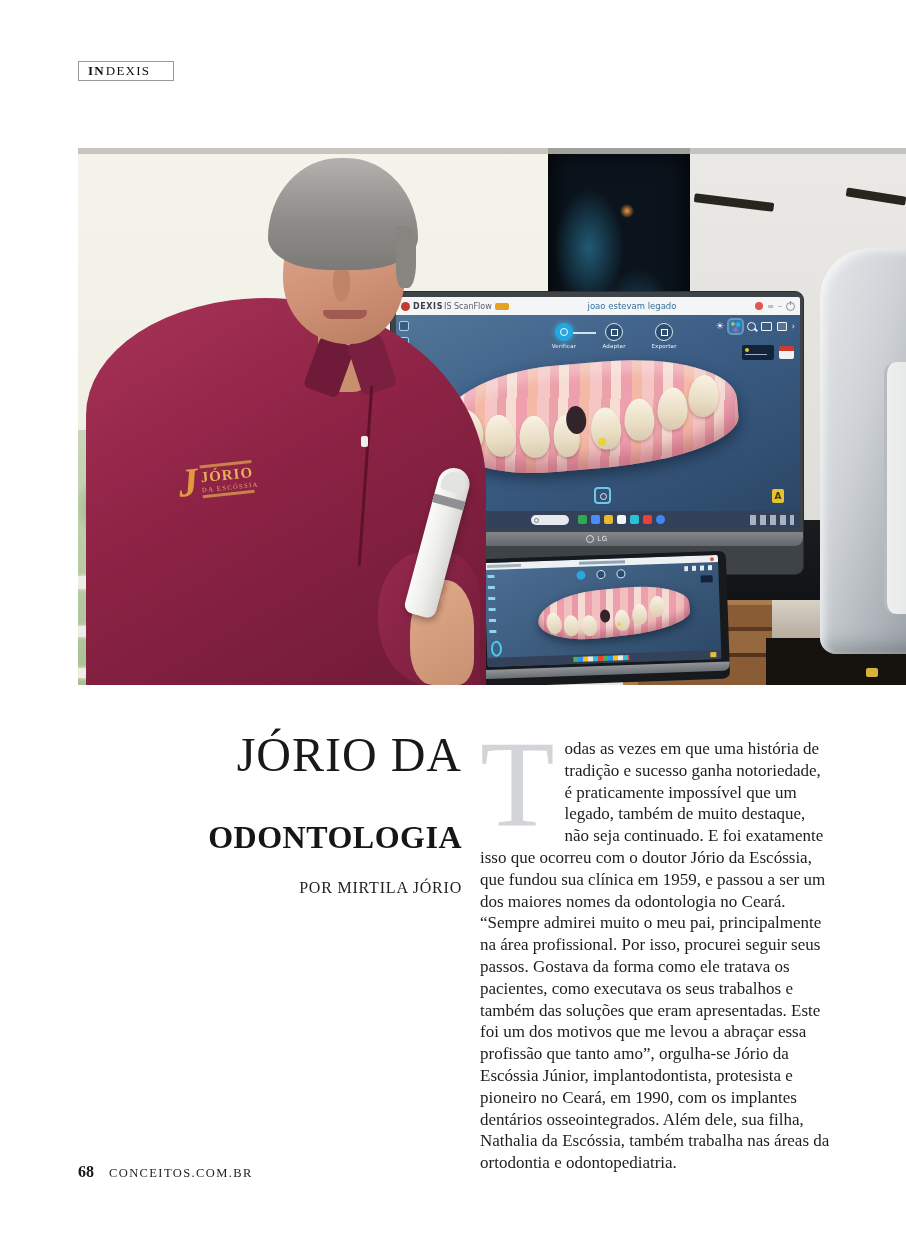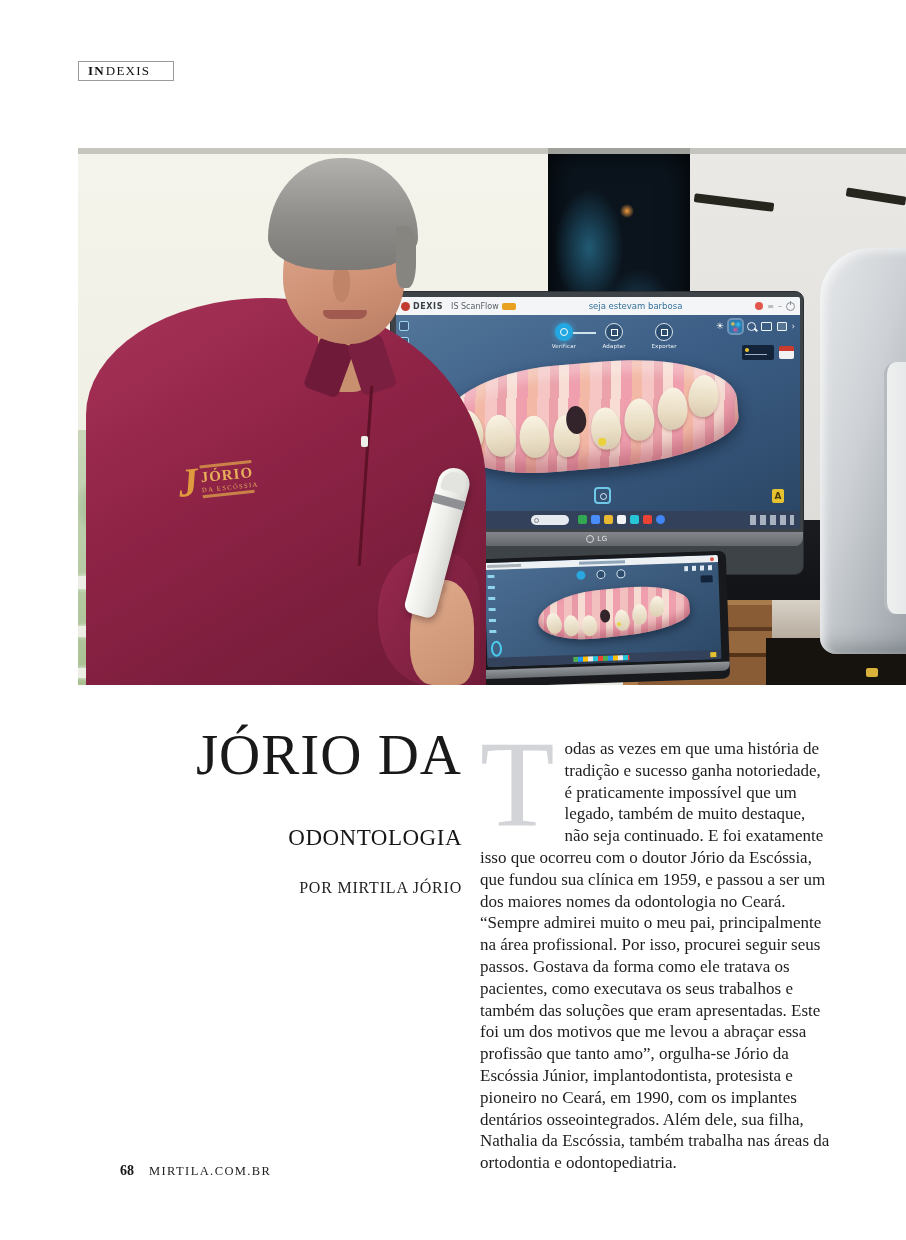--- a/index.html
+++ b/index.html
@@ -57,21 +57,21 @@
   .under-monitor{position:absolute;left:330px;top:396px;width:280px;height:82px;background:#1d1a17;}
 
   
   .monitor{position:absolute;left:312px;top:143px;width:414px;height:284px;box-sizing:border-box;
     background:#3e4347;border:1px solid #2b2f33;border-radius:9px;padding:5px 5px 0;}
   .screen{position:relative;width:404px;height:232px;overflow:hidden;background:#3c5e86;border-radius:2px;}
   .titlebar{position:relative;height:18px;background:#f3f5f7;display:flex;align-items:center;padding:0 5px;box-sizing:border-box;
     font-family:"DejaVu Sans",sans-serif;}
   .tb-dot{width:9px;height:9px;border-radius:50%;background:#c23b2e;margin-right:3px;flex:0 0 auto;}
   .tb-brand{font-size:8px;font-weight:bold;color:#3a3f44;letter-spacing:.6px;}
-  .tb-app{font-size:8px;color:#5a6067;margin-left:8px;text-align:right;}
+  .tb-app{font-size:8px;color:#5a6067;margin-left:1px;text-align:right;}
   .tb-badge{width:14px;height:7px;background:#e8a020;border-radius:2px;margin-left:3px;flex:0 0 auto;}
   .tb-patient{flex:1;text-align:center;font-size:8.5px;color:#35719c;}
   .tb-right{display:flex;align-items:center;gap:4px;color:#8a9097;font-size:8px;}
   .tb-circ{width:8px;height:8px;border-radius:50%;background:#e2574c;}
   .tb-pwr{width:7px;height:7px;border:1px solid #8a9097;border-radius:50%;position:relative;}
   .tb-pwr::after{content:"";position:absolute;left:2.5px;top:-2px;width:1px;height:4px;background:#8a9097;}
   .workspace{position:relative;height:196px;background:linear-gradient(155deg,#527599 0%,#3c5e86 45%,#2b4766 100%);overflow:hidden;}
   .rail-icons{position:absolute;left:3px;top:6px;width:14px;display:flex;flex-direction:column;gap:6px;}
   .ri{width:10px;height:10px;border:1px solid #9fd4ea;border-radius:2px;box-sizing:border-box;background:rgba(20,50,80,.35);}
   .gauge{position:absolute;left:4px;top:156px;width:20px;height:32px;border:3px solid #49c9ec;border-radius:50%;box-sizing:border-box;}
@@ -195,27 +195,27 @@
   .fg1{left:340px;top:440px;transform:rotate(-24deg);}
   .fg2{left:336px;top:456px;transform:rotate(-14deg);}
   .scanner{position:absolute;left:344px;top:318px;width:32px;height:152px;transform:rotate(15deg);
     background:linear-gradient(90deg,#fbfbf9 0%,#ececE8 55%,#d6d6d2 100%);border-radius:16px 16px 9px 9px;
     box-shadow:2px 3px 6px rgba(40,20,25,.35);}
   .scan-ring{position:absolute;left:0;top:30px;width:32px;height:9px;background:#8e9094;}
   .scan-tip{position:absolute;left:4px;top:4px;width:24px;height:20px;background:#e3e3df;border-radius:12px 12px 4px 4px;}
 
   
   .title-block{position:absolute;left:58px;top:712px;width:404px;text-align:right;}
-  .title-line{font-size:57px;line-height:86px;font-weight:400;letter-spacing:1px;color:#191919;white-space:nowrap;}
-  .subtitle{margin-top:24px;font-weight:normal;font-size:23px;line-height:31px;letter-spacing:.5px;color:#161616;}
+  .title-line{font-size:48px;line-height:86px;font-weight:400;letter-spacing:1px;color:#191919;white-space:nowrap;}
+  .subtitle{margin-top:24px;font-weight:bold;font-size:32px;line-height:31px;letter-spacing:.5px;color:#161616;}
   .byline{margin-top:26px;font-size:16px;letter-spacing:.8px;color:#222;}
   .body-col{position:absolute;left:480px;top:738px;width:352px;font-size:17px;line-height:21.8px;color:#1d1d1d;text-align:left;}
   .dropcap{float:left;font-size:122px;line-height:88px;color:#d2d4d8;margin:2px 10px 0 0;font-family:"Liberation Serif",serif;}
   .footer{position:absolute;left:78px;top:1163px;display:flex;align-items:baseline;gap:15px;}
-  .page-num{font-size:14px;font-weight:bold;color:#161616;margin-left:42px;}
+  .page-num{font-size:16px;font-weight:bold;color:#161616;}
   .site{font-size:12.5px;letter-spacing:1.4px;color:#222;}
 </style>
 </head>
 <body>
 
 <div class="page">
 
   <div class="badge">
     <b>IN</b>
     <span>DEXIS</span>
@@ -251,21 +251,21 @@
     <div class="under-monitor"></div>
     <div class="equip-label">ELESCO</div>
 
     <div class="monitor">
       <div class="screen">
         <div class="titlebar">
           <span class="tb-dot"></span>
           <span class="tb-brand">DEXIS</span>
           <span class="tb-app">IS ScanFlow</span>
           <span class="tb-badge"></span>
-          <span class="tb-patient">seja estevam barbosa</span>
+          <span class="tb-patient">joao estevam legado</span>
           <span class="tb-right">
             <span class="tb-circ"></span>
             <span>≡</span>
             <span>–</span>
             <span class="tb-pwr"></span>
           </span>
         </div>
         <div class="workspace">
           <div class="rail-icons">
             <span class="ri"></span>
@@ -417,16 +417,16 @@
     <div class="byline">POR MIRTILA JÓRIO</div>
   </div>
 
   <div class="body-col">
     <span class="dropcap">T</span>
     <span>odas as vezes em que uma história de tradição e sucesso ganha notoriedade, é praticamente impossível que um legado, também de muito destaque, não seja continuado. E foi exatamente isso que ocorreu com o doutor Jório da Escóssia, que fundou sua clínica em 1959, e passou a ser um dos maiores nomes da odontologia no Ceará. “Sempre admirei muito o meu pai, principalmente na área profissional. Por isso, procurei seguir seus passos. Gostava da forma como ele tratava os pacientes, como executava os seus trabalhos e também das soluções que eram apresentadas. Este foi um dos motivos que me levou a abraçar essa profissão que tanto amo”, orgulha-se Jório da Escóssia Júnior, implantodontista, protesista e pioneiro no Ceará, em 1990, com os implantes dentários osseointegrados. Além dele, sua filha, Nathalia da Escóssia, também trabalha nas áreas da ortodontia e odontopediatria.</span>
   </div>
 
   <div class="footer">
     <span class="page-num">68</span>
-    <span class="site">MIRTILA.COM.BR</span>
+    <span class="site">CONCEITOS.COM.BR</span>
   </div>
 
 </div>
 
 </body></html>

